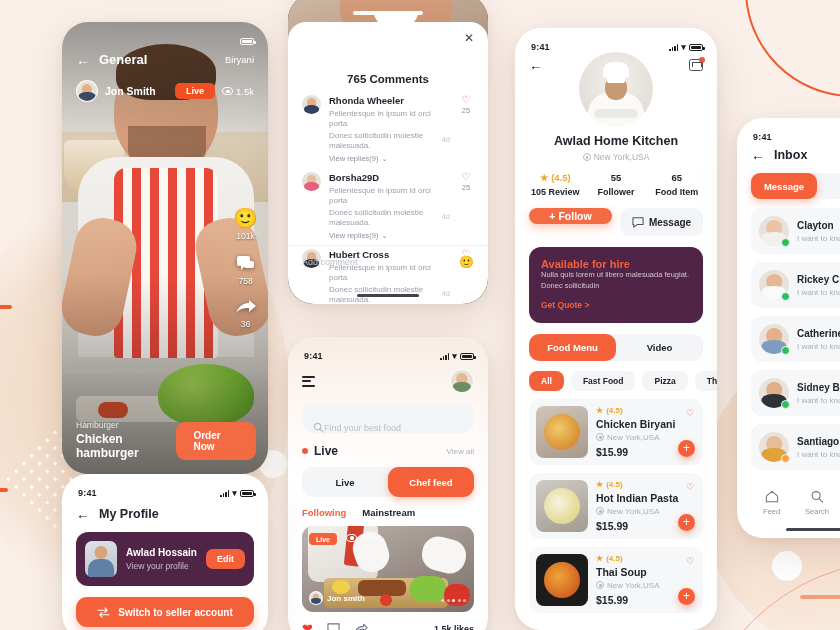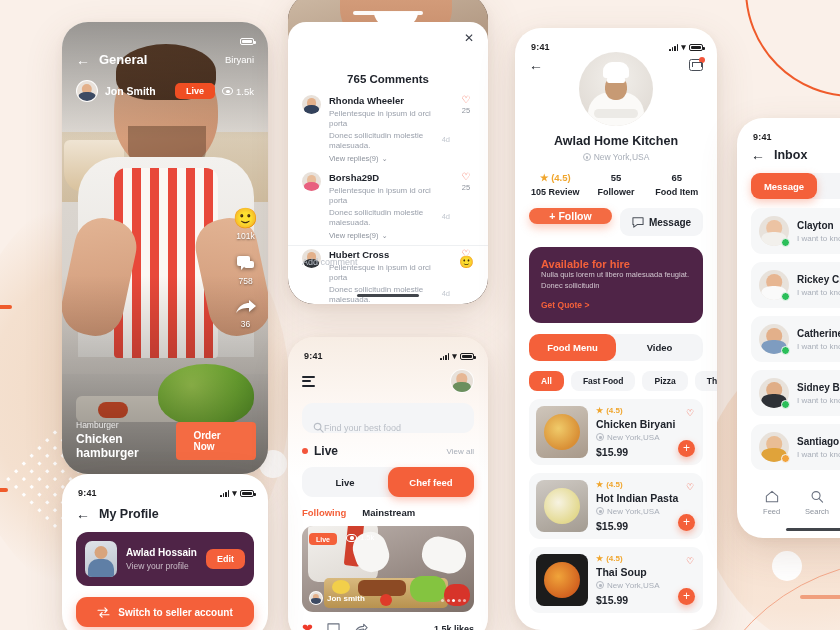--- a/index.html
+++ b/index.html
@@ -108,21 +108,21 @@
 
   .p1-rail { position:absolute; right:10px; top:186px; display:flex; flex-direction:column; align-items:center; gap:2px; }
   .rail-item { display:flex; flex-direction:column; align-items:center; margin-bottom:12px; }
   .rail-count { color:#fff; font-size:8.5px; margin-top:3px; text-shadow: 0 1px 2px rgba(0,0,0,.5); }
   .emoji-btn { font-size:20px; line-height:1; }
   .ic-white { filter: drop-shadow(0 1px 2px rgba(0,0,0,.45)); }
 
   .p1-foot { position:absolute; left:14px; right:12px; bottom:14px; display:flex; align-items:flex-end; justify-content:space-between; }
   .p1-cat { color:rgba(255,255,255,.82); font-size:8.5px; }
   .p1-dish { color:#fff; font-size:12px; font-weight:bold; margin-top:2px; }
-  .order-btn { background:#f46b43; color:#fff; font-size:10px; font-weight:600; border-radius:4px; padding:8px 17px; }
+  .order-btn { background:#f46b43; color:#fff; font-size:10px; font-weight:600; border-radius:9px; padding:8px 17px; }
 
   
   #p2 { left: 288px; top: -6px; width: 200px; height: 310px; background:#3b2b22; }
   .p2-photo { position:absolute; inset:0; background: linear-gradient(165deg,#cdb9a4,#8d6c55 60%,#5a4334); }
   .p2-face { position:absolute; left:52px; top:-28px; width:112px; height:86px; border-radius:0 0 50% 50%; background: linear-gradient(180deg,#dca684,#c48a68); }
   .p2-mouth { position:absolute; left:86px; top:18px; width:44px; height:14px; border-radius:0 0 22px 22px; background:#fff; }
   .p2-handle { position:absolute; left:50%; transform:translateX(-50%); top:17px; width:70px; height:3.5px; border-radius:2px; background:rgba(255,255,255,.95); }
   .p2-sheet { position:absolute; left:0; right:0; top:28px; bottom:0; background:#fff; border-radius:18px 18px 0 0; padding: 11px 14px 0; }
   .p2-head { display:flex; align-items:center; justify-content:center; position:relative; margin-bottom:10px; }
   .p2-title { font-size:11.5px; font-weight:bold; color:#20242c;margin-top:40px; }

